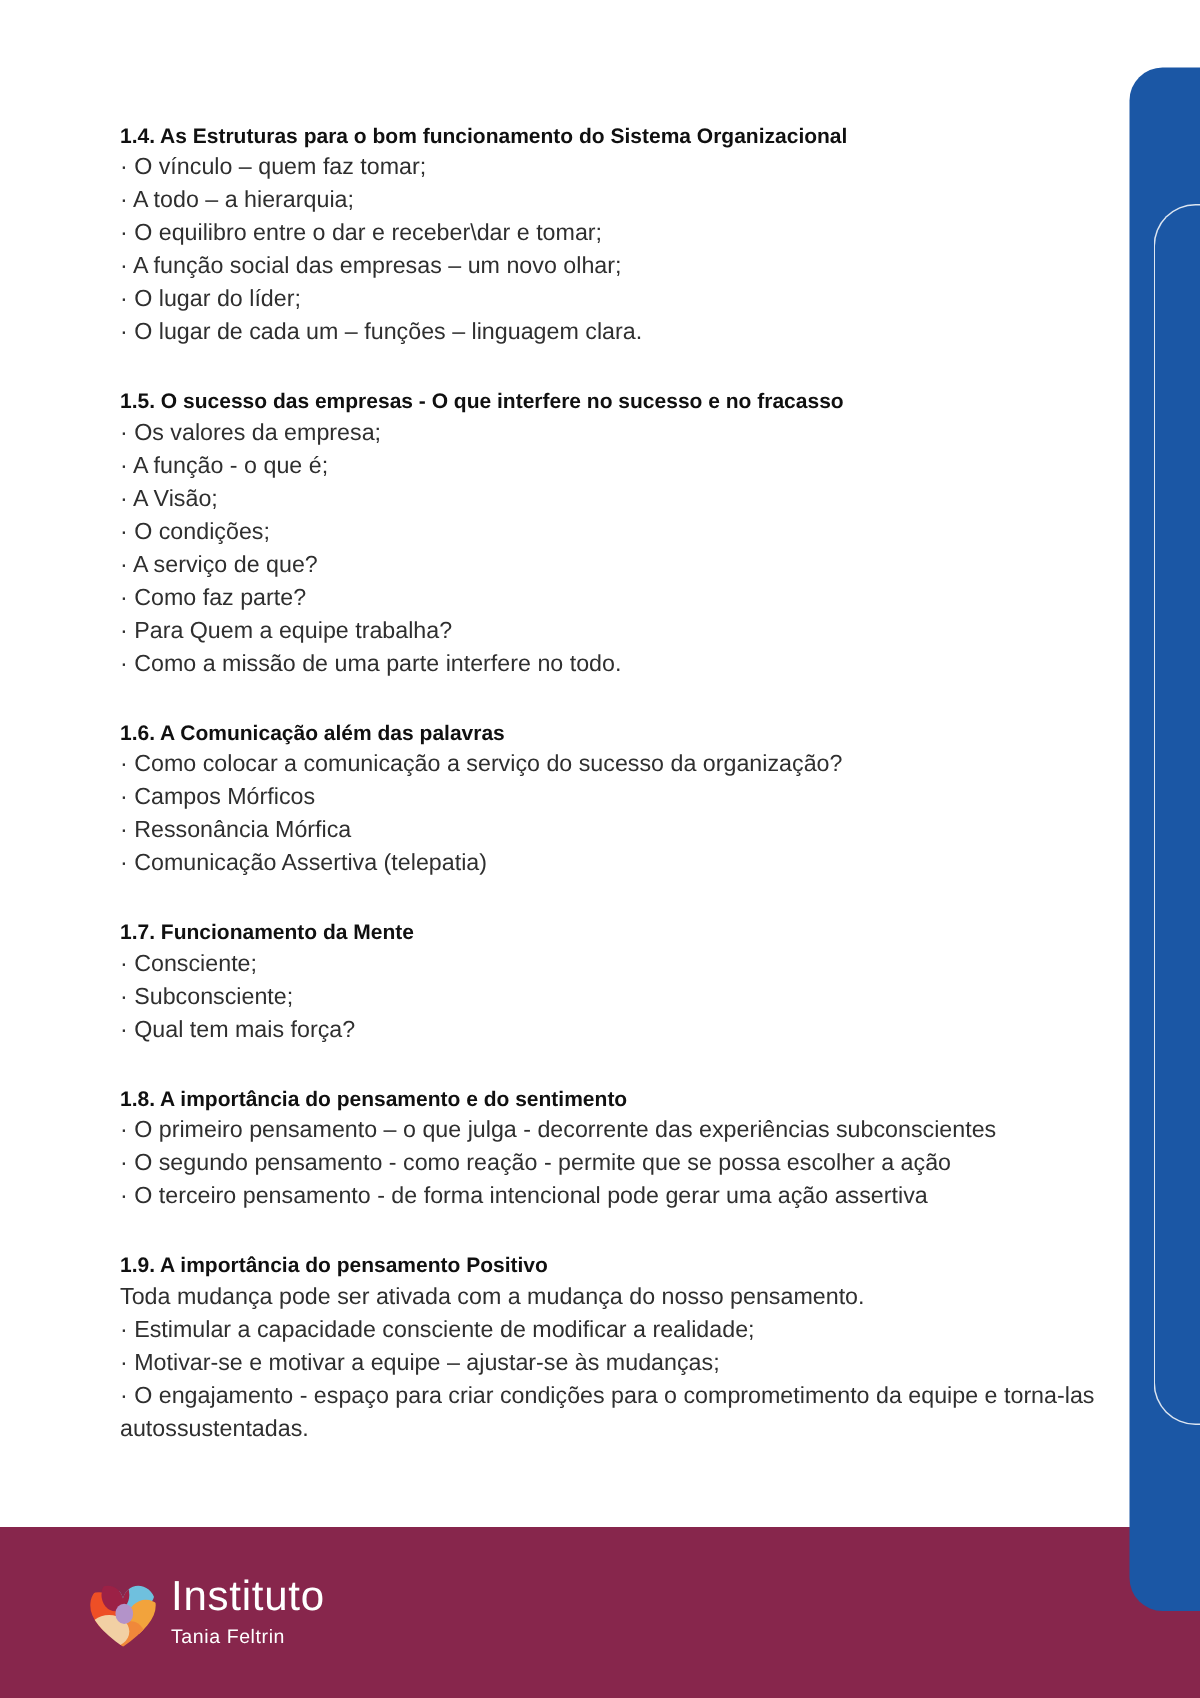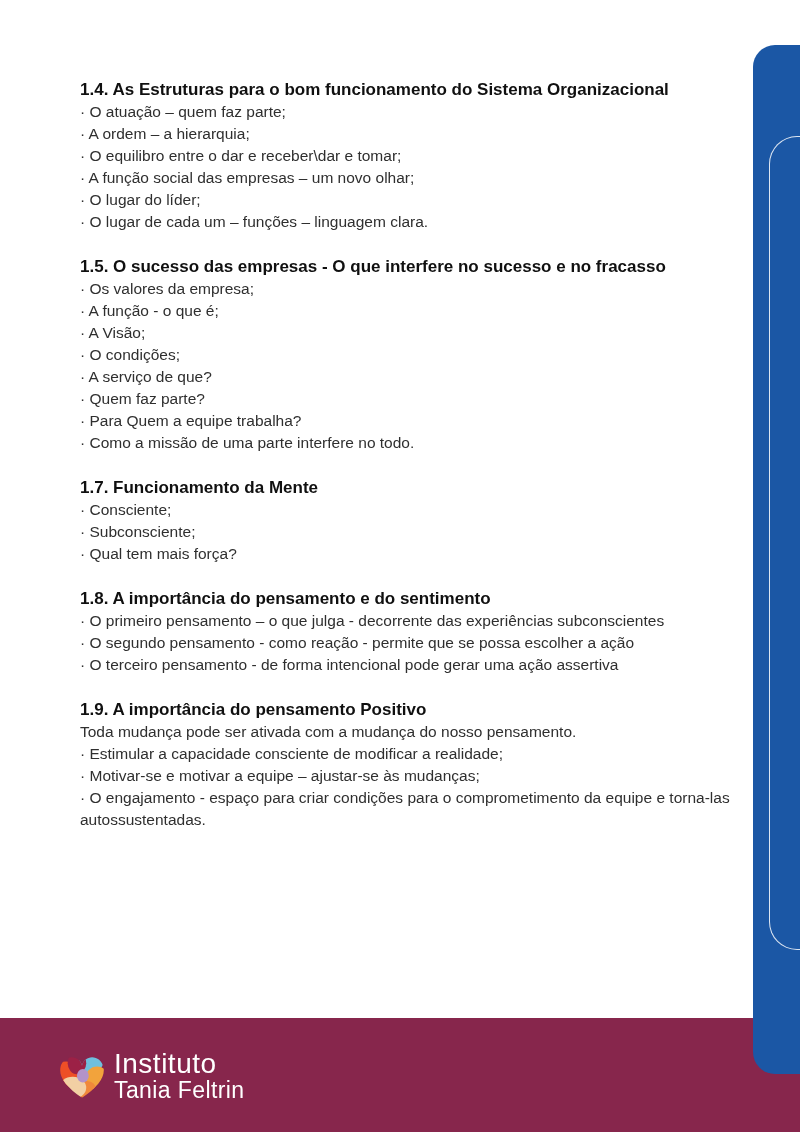--- a/index.html
+++ b/index.html
@@ -17,21 +17,21 @@
     position: absolute;
     left: 80px;
     top: 79px;
     width: 658px;
     color: #2f2f2f;
     font-size: 15.5px;
     line-height: 22px;
   }
   .content section { margin-bottom: 23px; }
   .content h2 {
-    font-size: 17px;
+    font-size: 14px;
     line-height: 22px;
     font-weight: 700;
     color: #101010;
   }
   .content p { margin: 0; }
   
   .blue-bar {
     position: absolute;
     top: 45px;
     right: 0;
@@ -71,55 +71,62 @@
   }
   .logo-icon { width: 54px; height: 58px; flex: 0 0 auto; }
   .logo-text { margin-left: 5px; color: #ffffff; }
   .brand-name {
     font-size: 28px;
     line-height: 30px;
     font-weight: 400;
     letter-spacing: 0.5px;
   }
   .brand-subtitle {
-    font-size: 23px;
+    font-size: 13px;
     line-height: 23px;
     font-weight: 400;
     letter-spacing: 0.4px;
   }
 </style>
 </head>
 <body>
 
 <div class="page">
 
   <main class="content">
 
     <section>
       <h2>1.4. As Estruturas para o bom funcionamento do Sistema Organizacional</h2>
-      <p>· O atuação – quem faz parte;</p>
-      <p>· A ordem – a hierarquia;</p>
+      <p>· O vínculo – quem faz tomar;</p>
+      <p>· A todo – a hierarquia;</p>
       <p>· O equilibro entre o dar e receber\dar e tomar;</p>
       <p>· A função social das empresas – um novo olhar;</p>
       <p>· O lugar do líder;</p>
       <p>· O lugar de cada um – funções – linguagem clara.</p>
     </section>
 
     <section>
       <h2>1.5. O sucesso das empresas - O que interfere no sucesso e no fracasso</h2>
       <p>· Os valores da empresa;</p>
       <p>· A função - o que é;</p>
       <p>· A Visão;</p>
       <p>· O condições;</p>
       <p>· A serviço de que?</p>
-      <p>· Quem faz parte?</p>
+      <p>· Como faz parte?</p>
       <p>· Para Quem a equipe trabalha?</p>
       <p>· Como a missão de uma parte interfere no todo.</p>
     </section>
 
+    <section>
+      <h2>1.6. A Comunicação além das palavras</h2>
+      <p>· Como colocar a comunicação a serviço do sucesso da organização?</p>
+      <p>· Campos Mórficos</p>
+      <p>· Ressonância Mórfica</p>
+      <p>· Comunicação Assertiva (telepatia)</p>
+    </section>
 
     <section>
       <h2>1.7. Funcionamento da Mente</h2>
       <p>· Consciente;</p>
       <p>· Subconsciente;</p>
       <p>· Qual tem mais força?</p>
     </section>
 
     <section>
       <h2>1.8. A importância do pensamento e do sentimento</h2>

